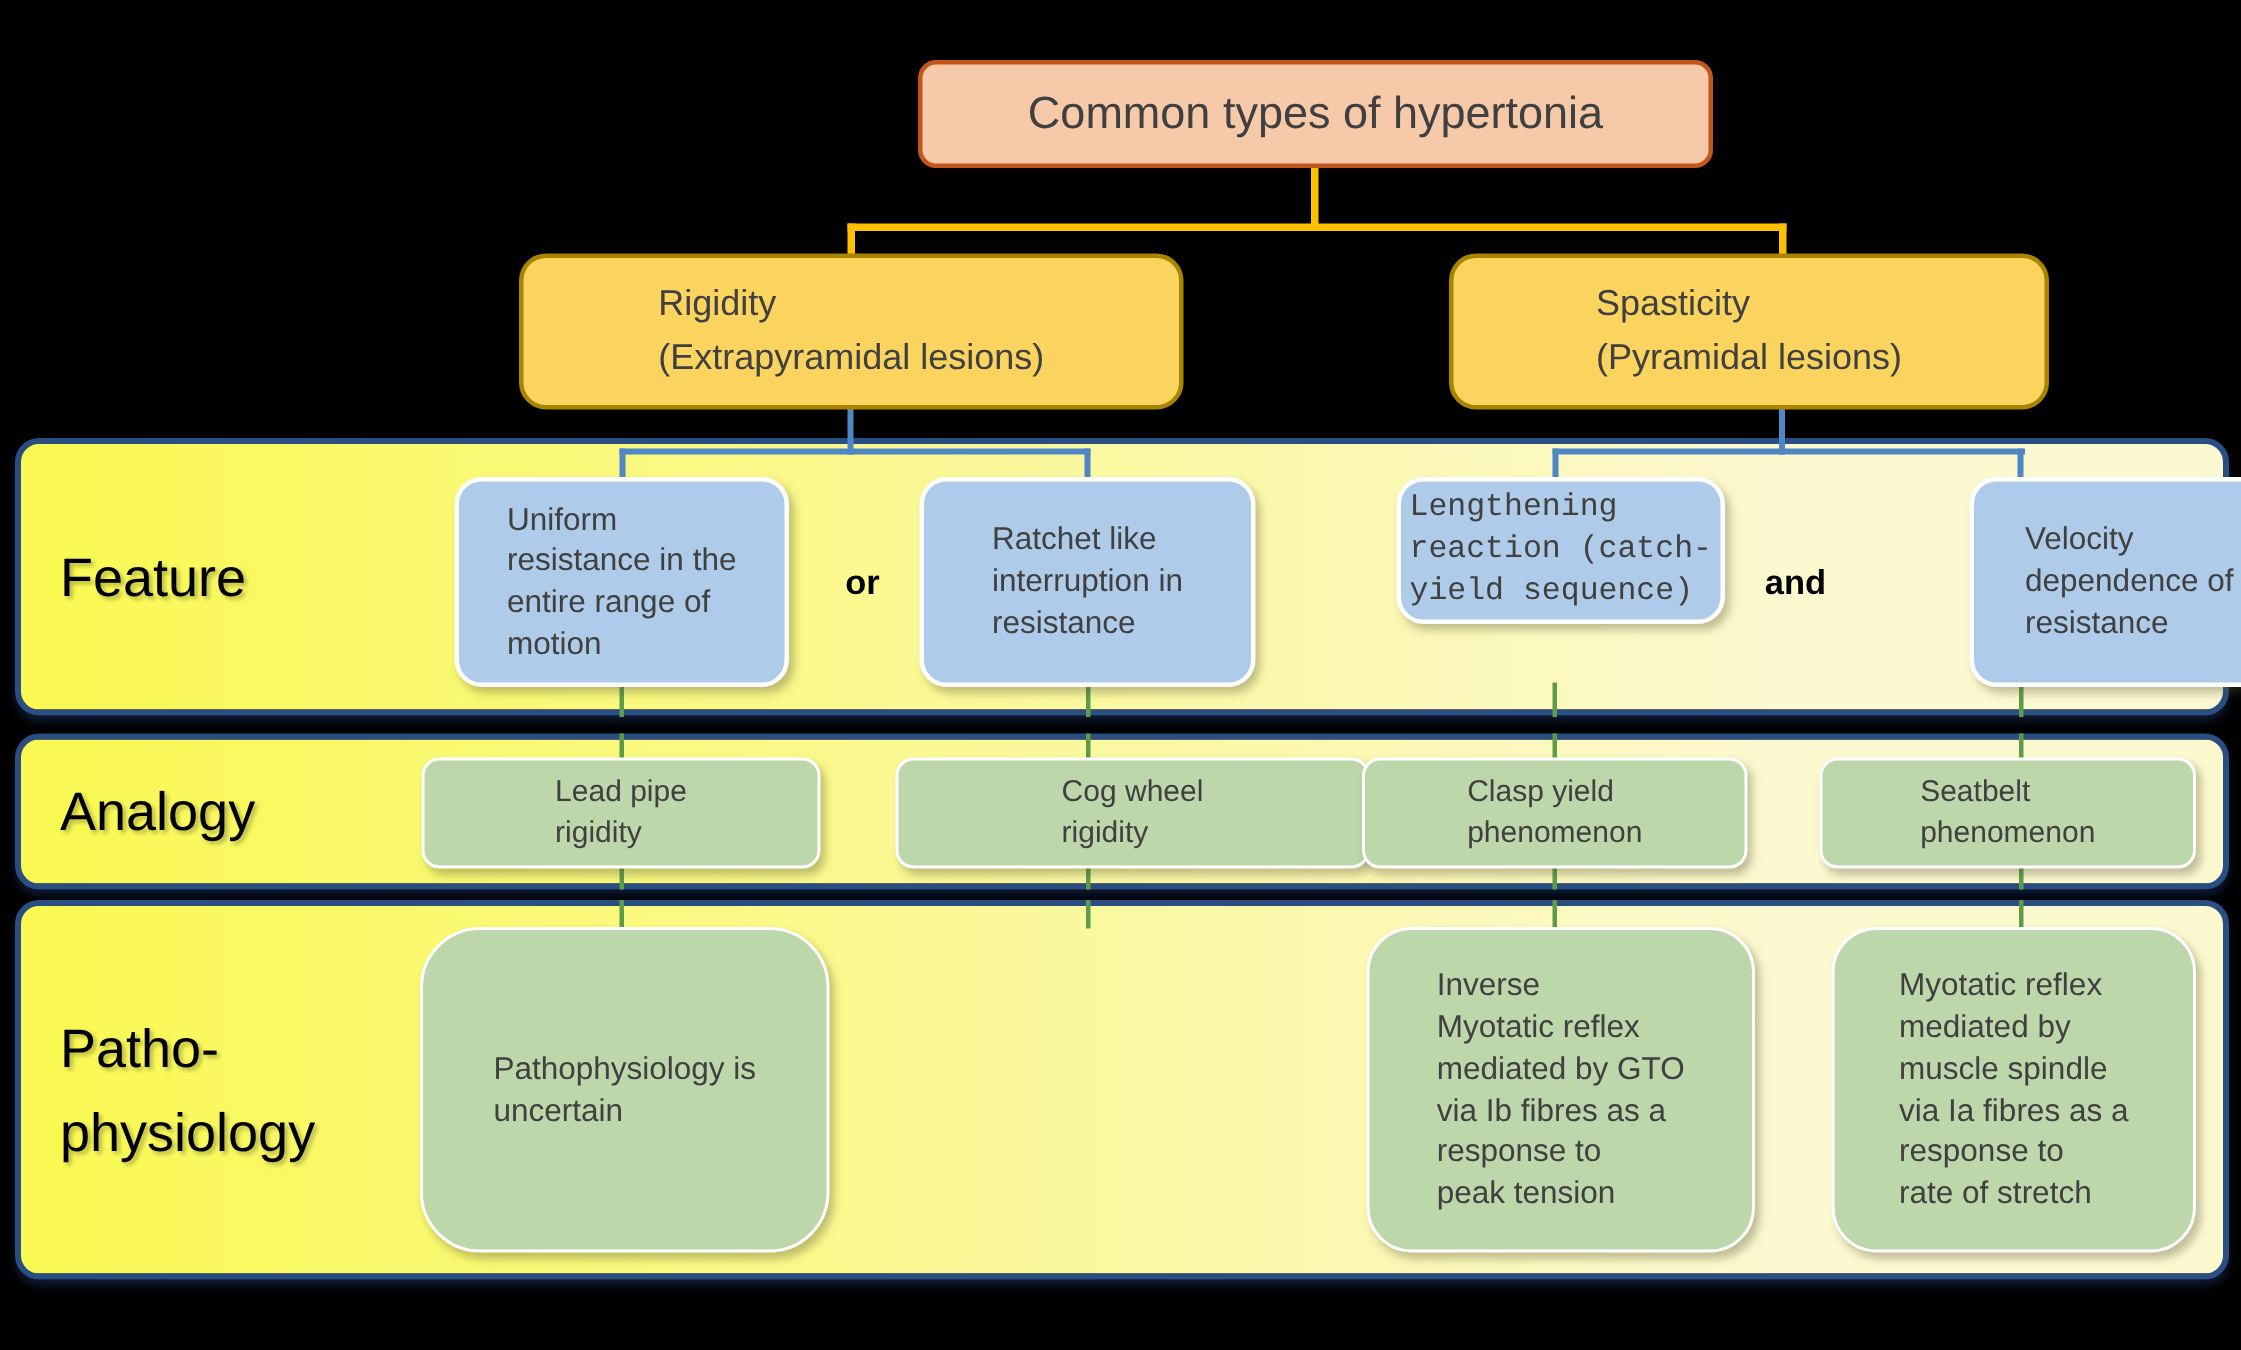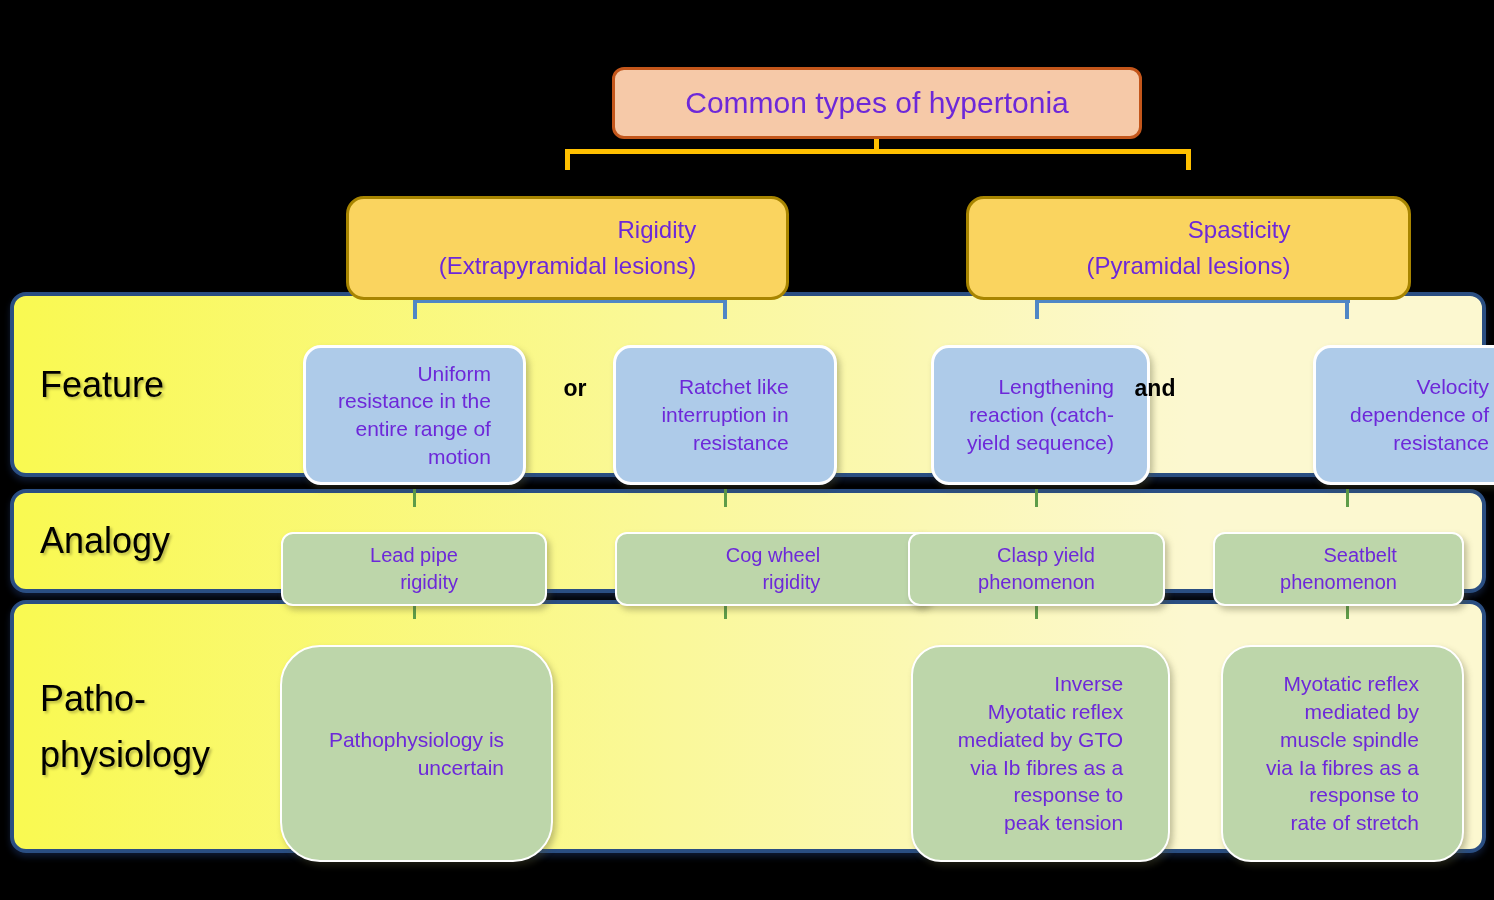--- a/index.html
+++ b/index.html
@@ -24,21 +24,21 @@
   .band-label {
     position:absolute; left:26px; top:0; height:100%;
     display:flex; align-items:center;
     font-size:36px; font-weight:normal; color:#000;
     white-space:pre-line; line-height:1.55;
     text-shadow:2px 2px 3px rgba(0,0,0,0.28);
   }
   .box {
     position:absolute; box-sizing:border-box;
     display:flex; align-items:center; justify-content:center;
-    text-align:right; white-space:pre-line; color:#6d28d9;margin-top:27px;
+    text-align:left; white-space:pre-line; color:#404040;
   }
   .title-box {
     background:var(--title-fill,#F6C9A8);
     border:3px solid var(--title-border,#C3561B);
     border-radius:12px; font-size:30px;
   }
   .type-box {
     background:var(--type-fill,#FAD45F);
     border:3px solid var(--type-border,#A88500);
     border-radius:18px; font-size:24px; line-height:1.5;
@@ -113,42 +113,42 @@
 
   <div class="seg green" style="left:1346px; top:455px; width:3px; height:23px;"></div>
   <div class="seg green" style="left:1346px; top:489px; width:3px; height:18px;"></div>
   <div class="seg green" style="left:1346px; top:575px; width:3px; height:18px;"></div>
   <div class="seg green" style="left:1346px; top:600px; width:3px; height:19px;"></div>
 
   <div class="box title-box" style="left:612px; top:40px; width:530px; height:72px;">Common types of hypertonia</div>
 
   <div class="box type-box" style="left:346px; top:169px; width:443px; height:104px;">Rigidity
 (Extrapyramidal lesions)</div>
-  <div class="box type-box" style="left:966px; top:169px; width:445px; height:104px;">Spasticity
+  <div class="box type-box" style="left:966px; top:169px; width:400px; height:104px;">Spasticity
 (Pyramidal lesions)</div>
 
   <div class="box feature-box" style="left:303px; top:318px; width:223px; height:140px;">Uniform
 resistance in the
 entire range of
 motion</div>
   <div class="conjunction" style="left:549px; top:318px; width:52px; height:140px;">or</div>
   <div class="box feature-box" style="left:613px; top:318px; width:224px; height:140px;">Ratchet like
 interruption in
 resistance</div>
-  <div class="box feature-box" style="left:931px; top:318px; width:219px; height:140px;">Lengthening
+  <div class="box feature-box" style="left:931px; top:318px; width:219px; height:98px;font-family:Liberation Mono, monospace;">Lengthening
 reaction (catch-
 yield sequence)</div>
-  <div class="conjunction" style="left:1116px; top:318px; width:78px; height:140px;">and</div>
+  <div class="conjunction" style="left:1158px; top:318px; width:78px; height:140px;">and</div>
   <div class="box feature-box" style="left:1313px; top:318px; width:213px; height:140px;">Velocity
 dependence of
 resistance</div>
 
   <div class="box analogy-box" style="left:281px; top:505px; width:266px; height:74px;">Lead pipe
 rigidity</div>
-  <div class="box analogy-box" style="left:615px; top:505px; width:316px; height:74px;">Cog wheel
+  <div class="box analogy-box" style="left:597px; top:505px; width:316px; height:74px;">Cog wheel
 rigidity</div>
   <div class="box analogy-box" style="left:908px; top:505px; width:257px; height:74px;">Clasp yield
 phenomenon</div>
   <div class="box analogy-box" style="left:1213px; top:505px; width:251px; height:74px;">Seatbelt
 phenomenon</div>
 
   <div class="box patho-box" style="left:280px; top:618px; width:273px; height:217px; border-radius:40px;">Pathophysiology is
 uncertain</div>
   <div class="box patho-box" style="left:911px; top:618px; width:259px; height:217px;">Inverse
 Myotatic reflex

